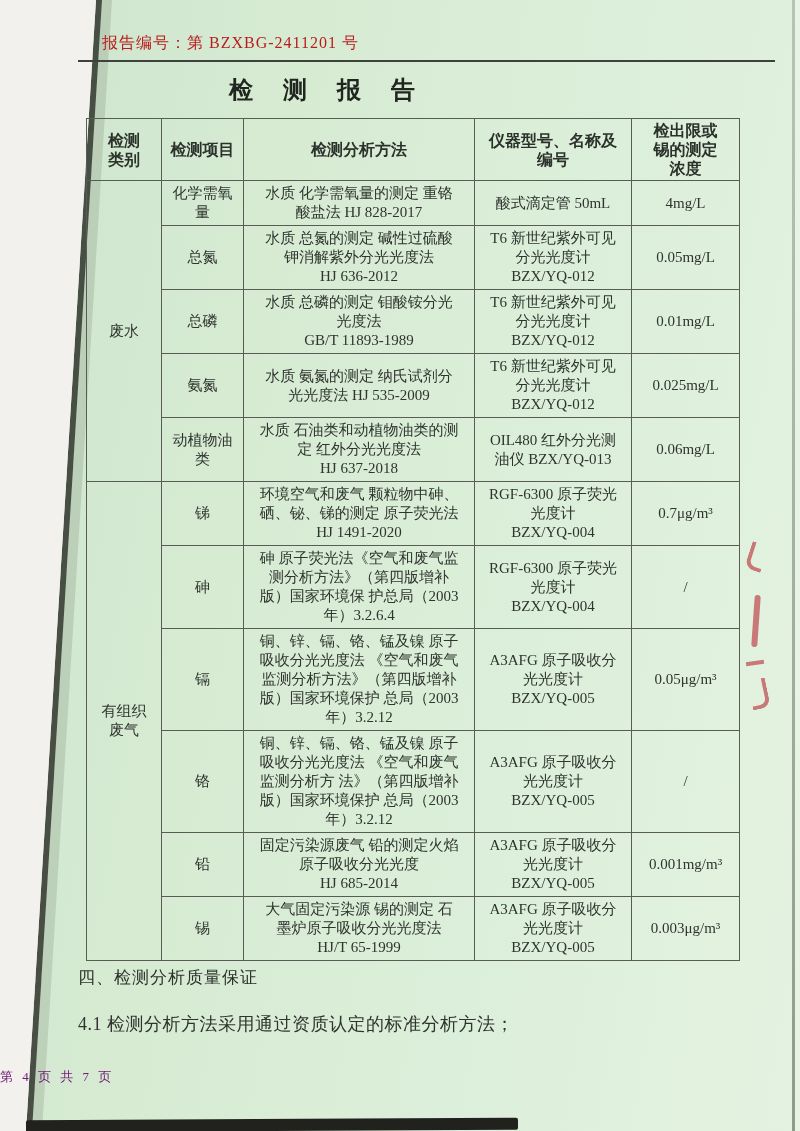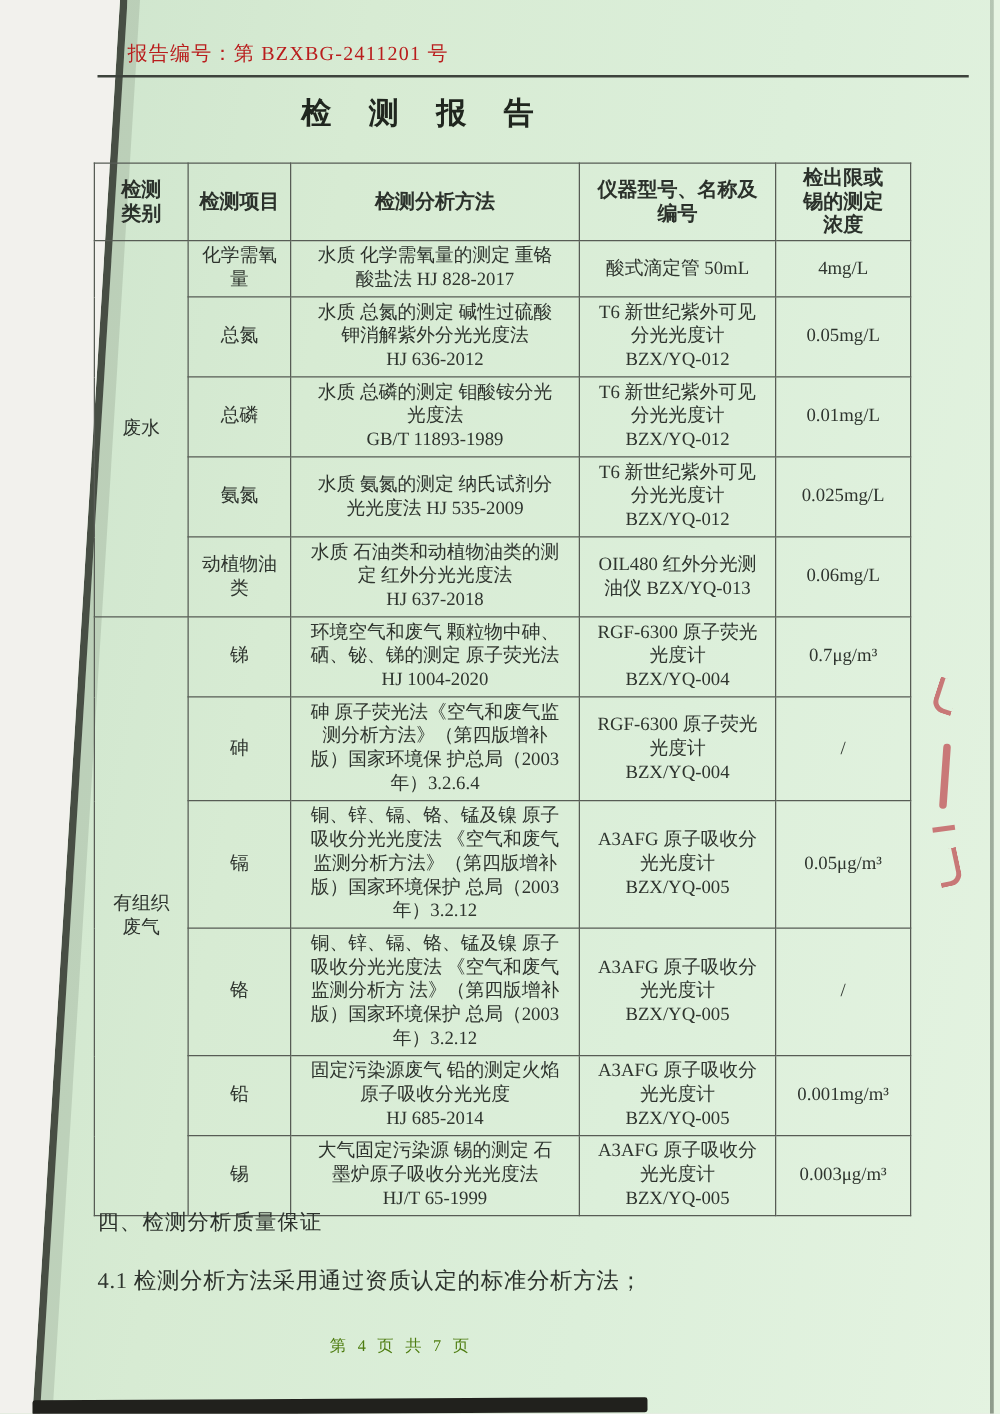--- a/index.html
+++ b/index.html
@@ -39,43 +39,43 @@
     position:absolute;left:792px;top:0;width:3px;height:1131px;
     background:linear-gradient(to bottom,rgba(58,68,55,.25),rgba(58,68,55,.5));
   }
   .report-no{
     position:absolute;left:102px;top:33px;font-size:16px;color:#b91c1c;letter-spacing:1px;
   }
   .header-rule{
     position:absolute;left:78px;top:60px;width:697px;height:2px;background:#3d433c;
   }
   .report-title{
-    position:absolute;left:12px;top:74px;width:644px;text-align:center;
+    position:absolute;left:0;top:74px;width:644px;text-align:center;
     font-size:24px;font-weight:bold;letter-spacing:12px;color:#20261f;text-indent:12px;
   }
   table.methods{
-    position:absolute;left:75px;top:118px;width:653px;
-    border-collapse:collapse;table-layout:fixed;color:#2e342e;margin-top:12px;
+    position:absolute;left:86px;top:118px;width:653px;
+    border-collapse:collapse;table-layout:fixed;color:#2e342e;
   }
   .methods th,.methods td{
     border:1px solid #575c55;white-space:pre-line;
     text-align:center;vertical-align:middle;overflow:hidden;
   }
   .methods th{font-size:16px;font-weight:bold;line-height:19px;padding:2px 1px;color:#2b312b;}
   .methods td{font-size:15px;line-height:19px;padding:3px 2px;}
   .section-heading{
     position:absolute;left:78px;top:966px;font-size:17px;font-weight:normal;
     color:#2b312b;letter-spacing:1px;
   }
   .section-item{
     position:absolute;left:78px;top:1012px;font-size:18px;color:#2e342e;letter-spacing:.5px;
   }
   .page-footer{
-    position:absolute;left:0;top:1068px;width:642px;text-align:center;
-    font-size:13px;color:#4d7c0f;letter-spacing:3px;
+    position:absolute;left:0;top:1068px;width:642px;
+    font-size:13px;color:#701a75;letter-spacing:3px;
   }
   
   .stamp{position:absolute;left:742px;top:543px;width:26px;height:175px;}
   .stamp .frag{position:absolute;opacity:.72;}
   .frag1{left:6px;top:0;width:13px;height:24px;border-left:4px solid #bf4a50;
          border-bottom:4px solid #bf4a50;border-radius:0 0 0 10px;transform:rotate(18deg);}
   .frag2{left:11px;top:52px;width:6px;height:52px;background:#bf4a50;border-radius:3px;
          transform:rotate(4deg);}
   .frag3{left:4px;top:118px;width:18px;height:4px;background:#bf4a50;transform:rotate(-8deg);}
   .frag4{left:8px;top:136px;width:14px;height:26px;border-right:4px solid #bf4a50;
@@ -165,21 +165,21 @@
         <td>OIL480 红外分光测
 油仪 BZX/YQ-013</td>
         <td>0.06mg/L</td>
       </tr>
       <tr>
         <td rowspan="6">有组织
 废气</td>
         <td>锑</td>
         <td>环境空气和废气 颗粒物中砷、
 硒、铋、锑的测定 原子荧光法
-HJ 1004-2020</td>
+HJ 1491-2020</td>
         <td>RGF-6300 原子荧光
 光度计
 BZX/YQ-004</td>
         <td>0.7μg/m³</td>
       </tr>
       <tr>
         <td>砷</td>
         <td>砷 原子荧光法《空气和废气监
 测分析方法》（第四版增补
 版）国家环境保 护总局（2003

